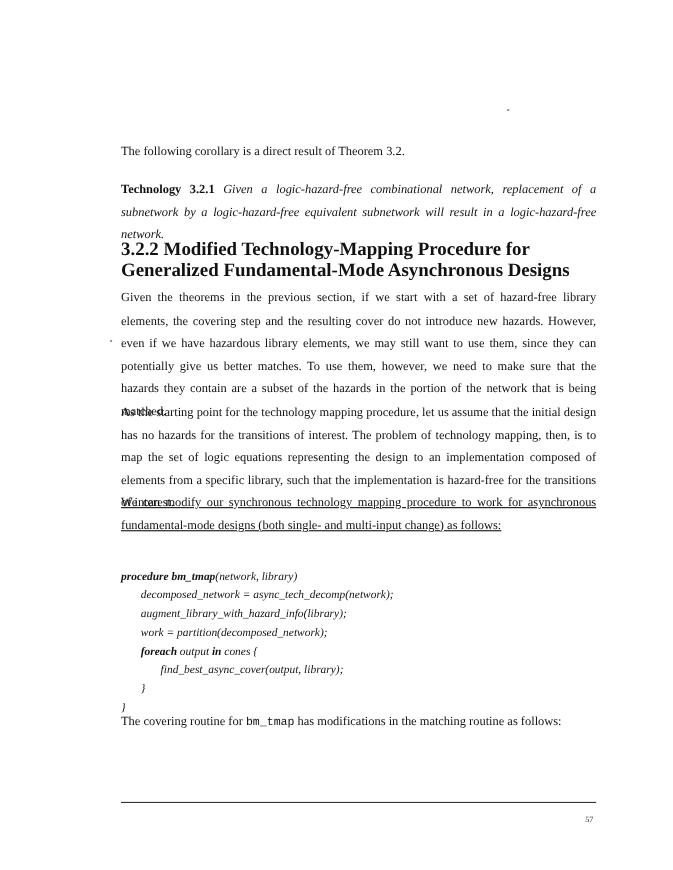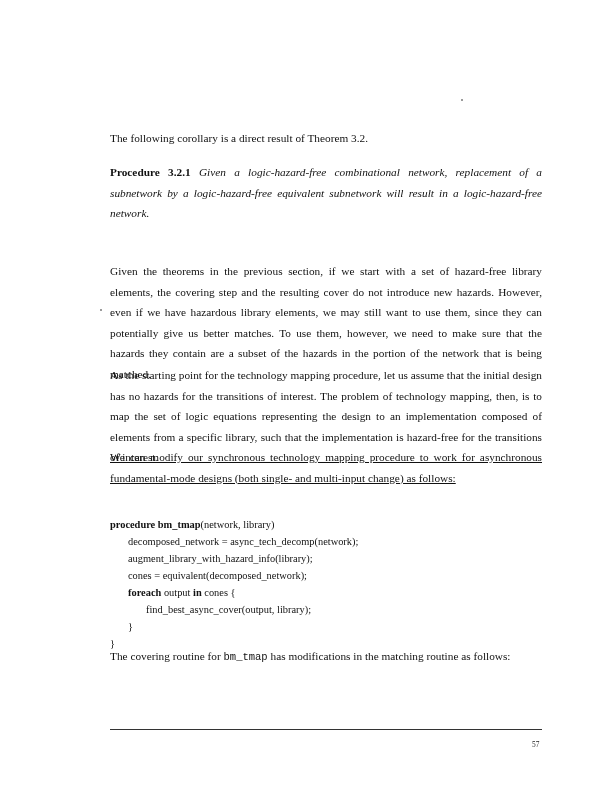--- a/index.html
+++ b/index.html
@@ -43,20 +43,21 @@
     }
     .p2 { top: 229px; }
     .p3 { top: 333px; }
     .p4 { top: 415px; text-decoration: underline; }
     .code {
       position: absolute;
       left: 110px;
       top: 484px;
       font-size: 10.4px;
       line-height: 17px;
+      font-style: italic;
     }
     .code .ln { white-space: pre; }
     .code .kw { font-weight: bold; }
     .i1 { padding-left: 18px; }
     .i2 { padding-left: 36px; }
     .p5 { top: 614px; }
     .mono { font-family: "Liberation Mono", monospace; font-size: 10.5px; }
     .rule {
       position: absolute;
       left: 110px;
@@ -92,36 +93,40 @@
 <body>
 
 <div class="page">
 
   <span class="dot" style="left:461px; top:67px;"></span>
   <span class="dot" style="left:100px; top:277px;"></span>
 
   <div class="text p1">The following corollary is a direct result of Theorem 3.2.</div>
 
   <div class="text corollary justify">
-    <span class="label">Procedure 3.2.1</span>
+    <span class="label">Technology 3.2.1</span>
     <span class="stmt">Given a logic-hazard-free combinational network, replacement of a subnetwork by a logic-hazard-free equivalent subnetwork will result in a logic-hazard-free network.</span>
   </div>
 
+  <div class="heading">
+    <span>3.2.2</span>
+    <span>Modified Technology-Mapping Procedure for Generalized Fundamental-Mode Asynchronous Designs</span>
+  </div>
 
   <div class="text p2 justify">Given the theorems in the previous section, if we start with a set of hazard-free library elements, the covering step and the resulting cover do not introduce new hazards. However, even if we have hazardous library elements, we may still want to use them, since they can potentially give us better matches. To use them, however, we need to make sure that the hazards they contain are a subset of the hazards in the portion of the network that is being matched.</div>
 
   <div class="text p3 justify">As the starting point for the technology mapping procedure, let us assume that the initial design has no hazards for the transitions of interest. The problem of technology mapping, then, is to map the set of logic equations representing the design to an implementation composed of elements from a specific library, such that the implementation is hazard-free for the transitions of interest.</div>
 
   <div class="text p4 justify">We can modify our synchronous technology mapping procedure to work for asynchronous fundamental-mode designs (both single- and multi-input change) as follows:</div>
 
   <div class="code">
     <div class="ln"><span class="kw">procedure</span> <span class="kw">bm_tmap</span><span>(network, library)</span></div>
     <div class="ln i1">decomposed_network = async_tech_decomp(network);</div>
     <div class="ln i1">augment_library_with_hazard_info(library);</div>
-    <div class="ln i1">cones = equivalent(decomposed_network);</div>
+    <div class="ln i1">work = partition(decomposed_network);</div>
     <div class="ln i1"><span class="kw">foreach</span><span> output </span><span class="kw">in</span><span> cones {</span></div>
     <div class="ln i2">find_best_async_cover(output, library);</div>
     <div class="ln i1">}</div>
     <div class="ln">}</div>
   </div>
 
   <div class="text p5"><span>The covering routine for </span><span class="mono">bm_tmap</span><span> has modifications in the matching routine as follows:</span></div>
 
   <div class="rule"></div>
   <div class="pagenum">57</div>

